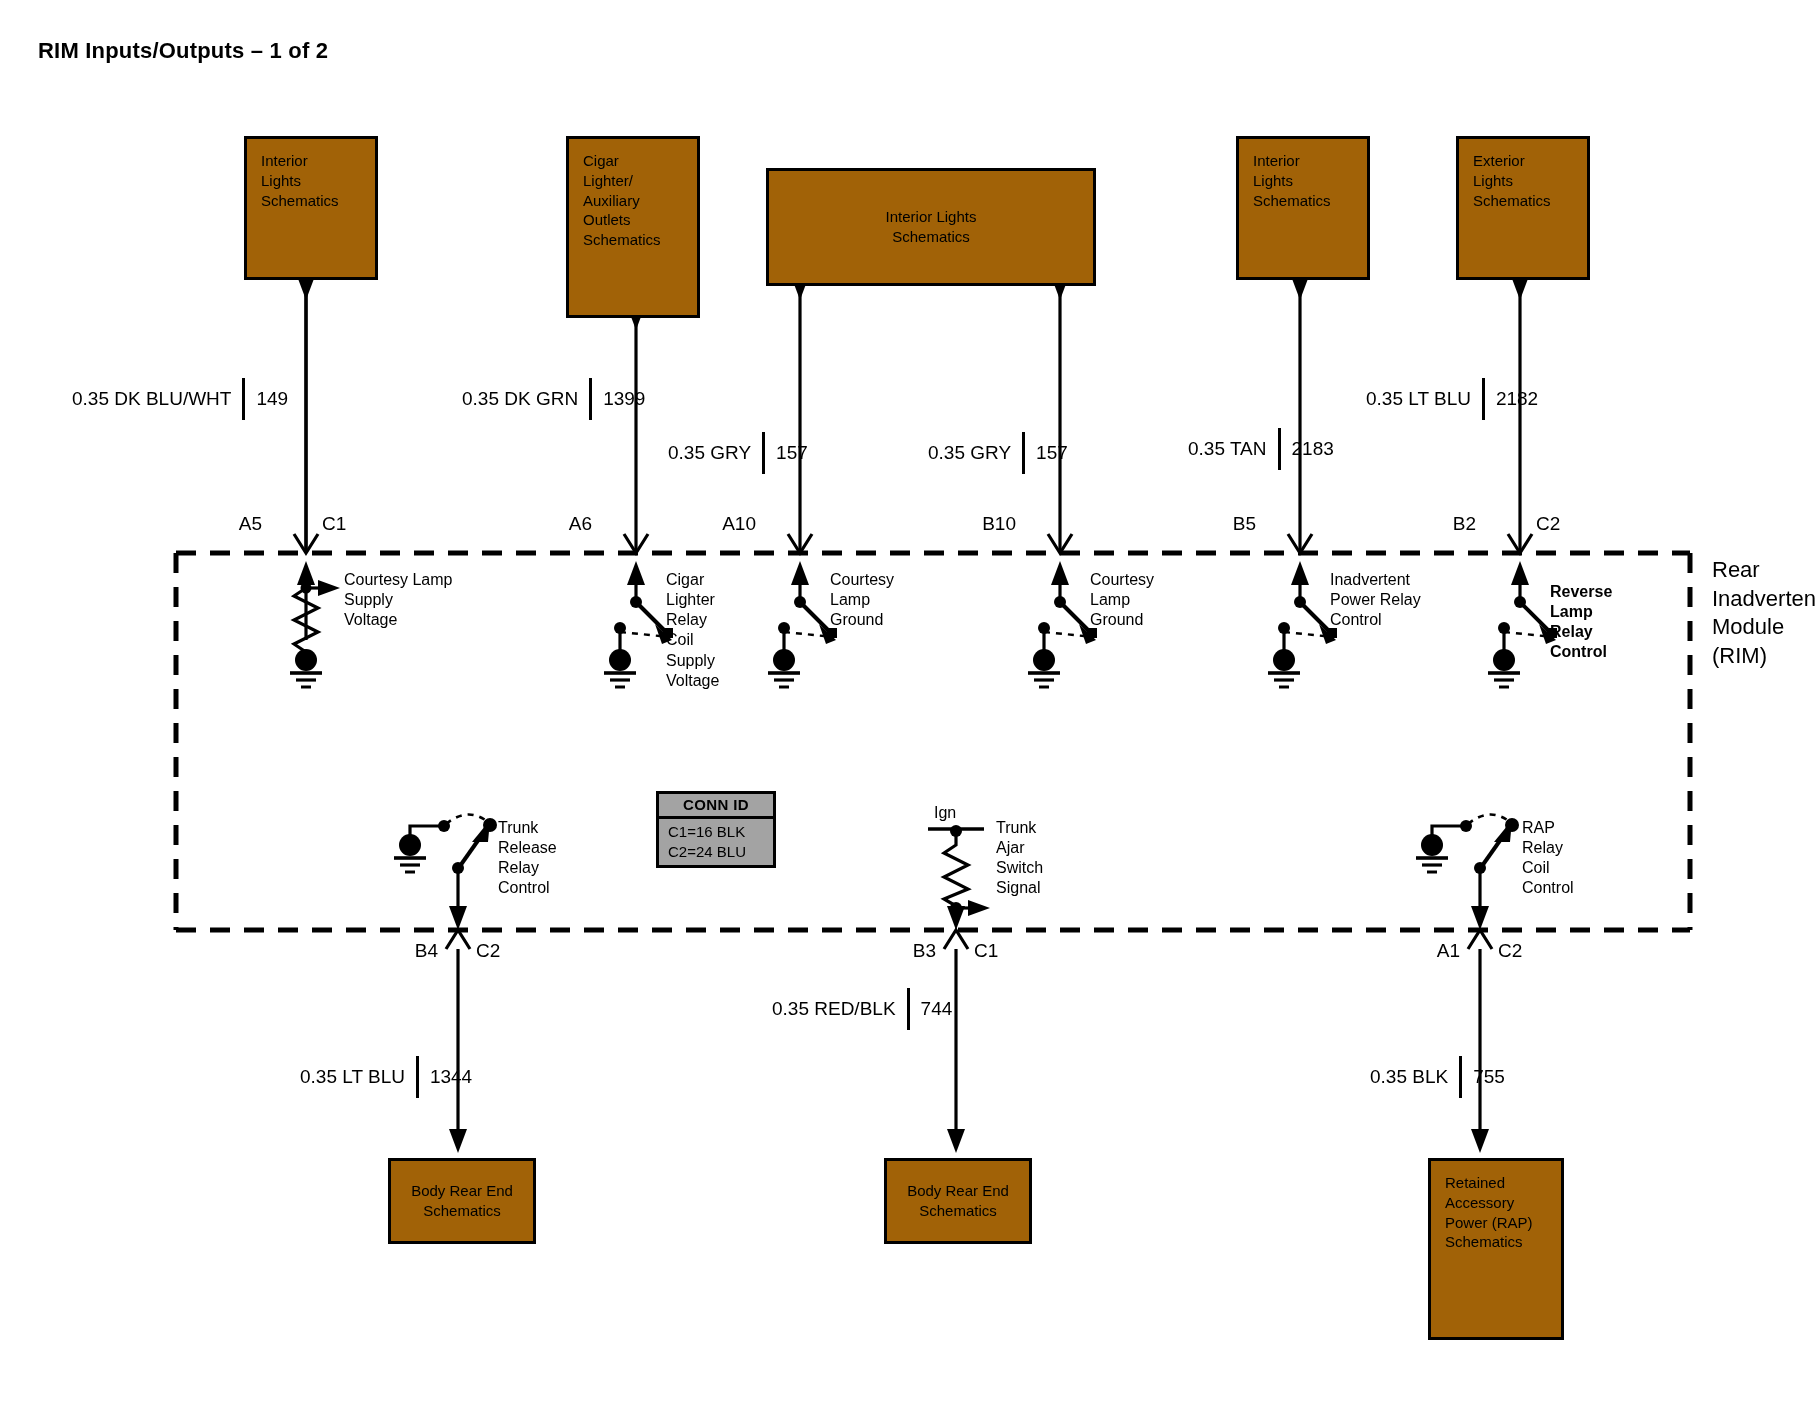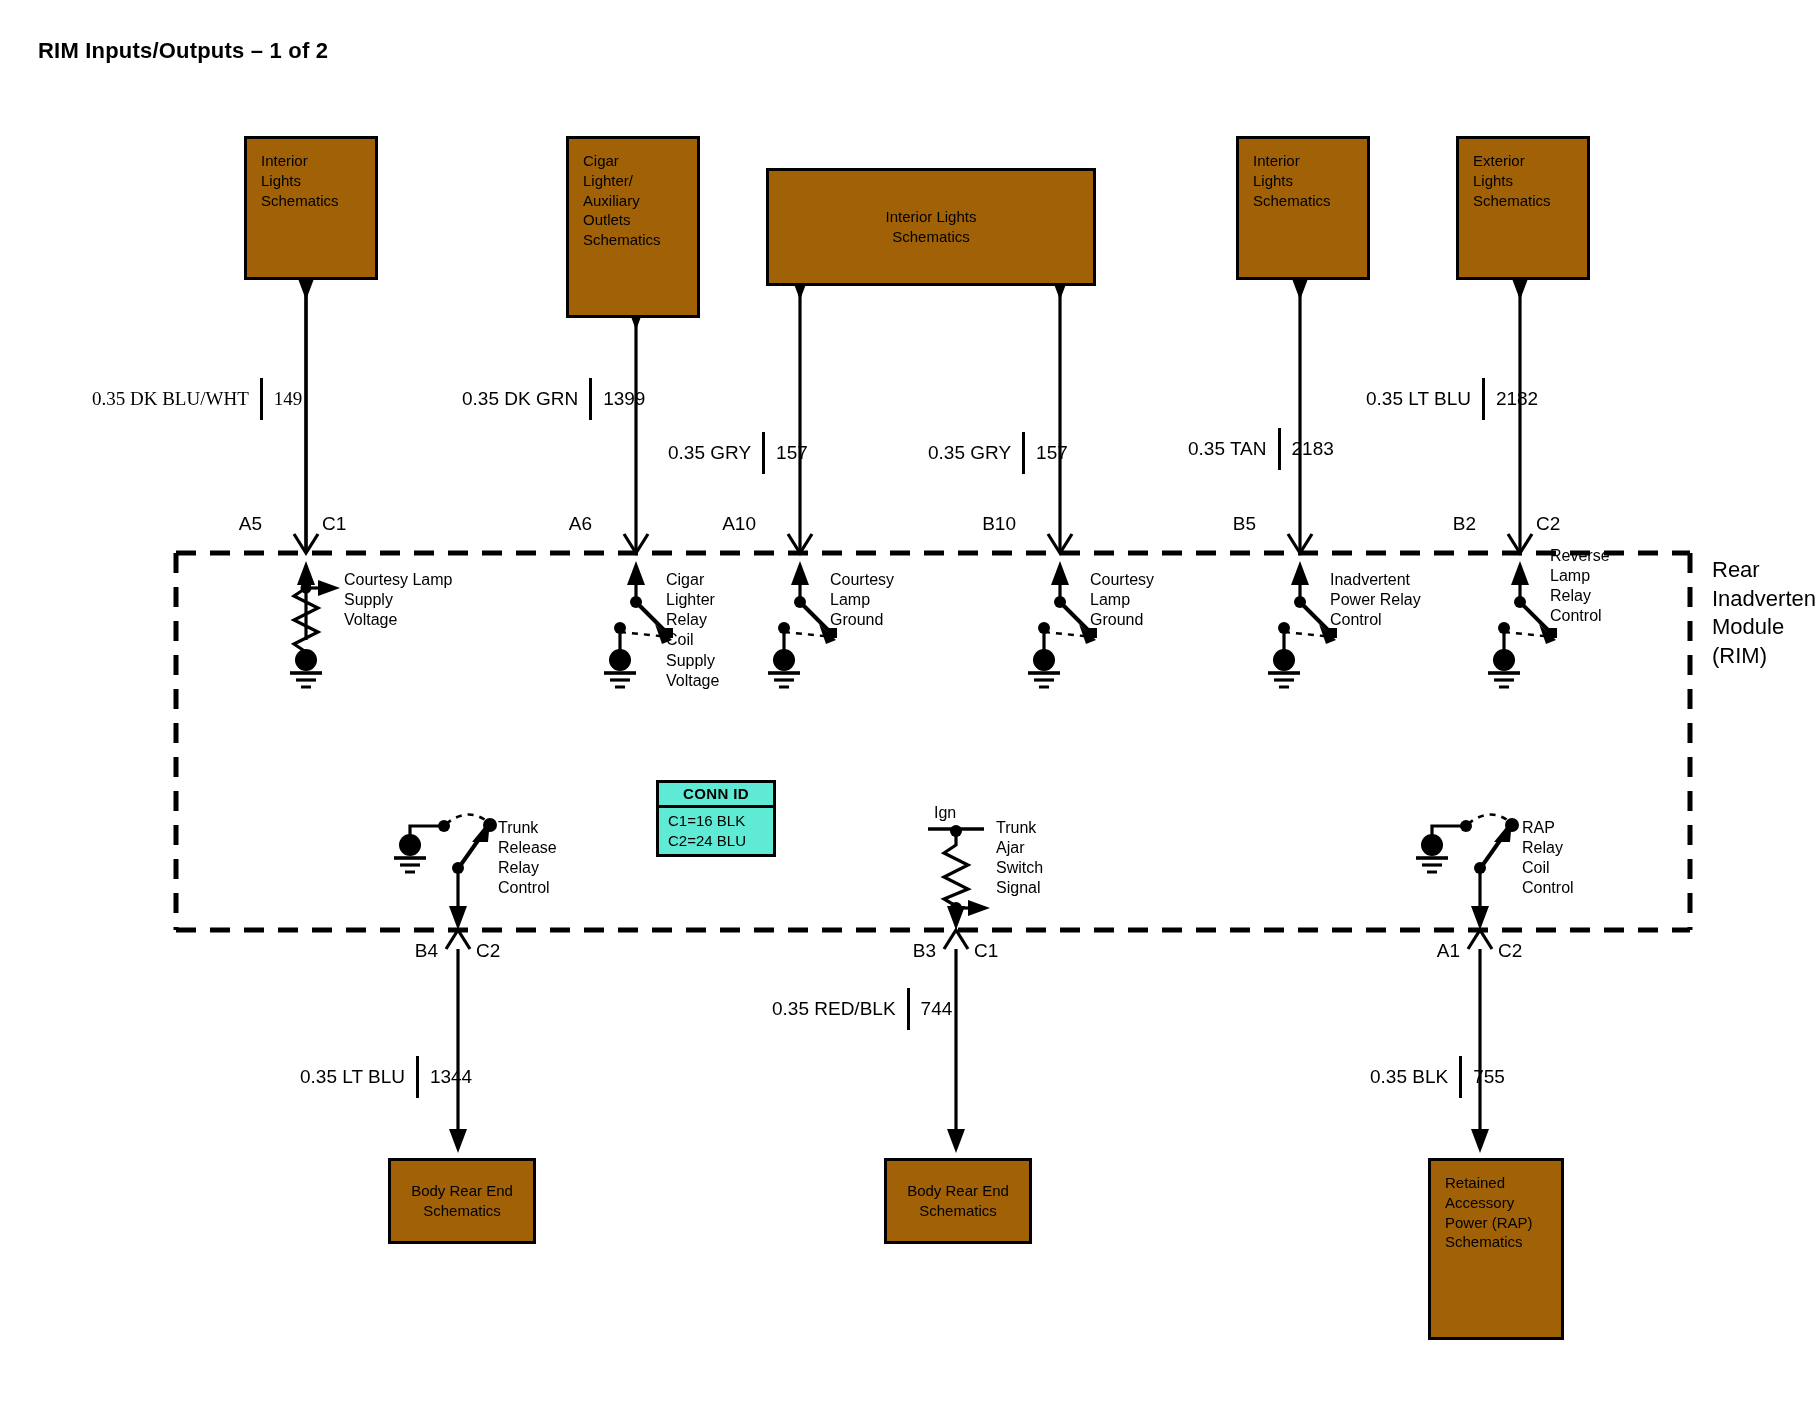--- a/index.html
+++ b/index.html
@@ -71,22 +71,23 @@
   .modname {
     position: absolute;
     font-size: 22px;
     line-height: 1.3;
     white-space: pre-line;
   }
   
   .connid {
     position: absolute;
     border: 3px solid #000;
-    background: #5eead4;
+    background: #a3a3a3;
     font-size: 15px;
+    margin-top: 11px;
   }
   .connid .hdr {
     text-align: center;
     font-weight: bold;
     border-bottom: 3px solid #000;
     padding: 2px 10px 3px 10px;
     letter-spacing: 0.4px;
   }
   .connid .rows {
     padding: 3px 9px 4px 9px;
@@ -349,21 +350,21 @@
 Schematics</div>
 
 <div class="refbox center" style="left:884px; top:1158px; width:148px; height:86px;">Body Rear End
 Schematics</div>
 
 <div class="refbox" style="left:1428px; top:1158px; width:136px; height:182px;">Retained
 Accessory
 Power (RAP)
 Schematics</div>
 
-<div class="wirelabel" style="left:92px; top:378px;font-family:Liberation Serif, serif;">
+<div class="wirelabel" style="left:72px; top:378px;">
   <span class="wname">0.35 DK BLU/WHT</span>
   <svg width="3" height="42">
       <rect x="0" y="0" width="3" height="42" fill="#000"></rect>
     </svg>
   <span class="wnum">149</span>
 </div>
 
 <div class="wirelabel" style="left:462px; top:378px;">
   <span class="wname">0.35 DK GRN</span>
   <svg width="3" height="42">
@@ -467,21 +468,21 @@
 Ground</div>
 
 <div class="fnlabel" style="left:1090px; top:570px;">Courtesy
 Lamp
 Ground</div>
 
 <div class="fnlabel" style="left:1330px; top:570px;">Inadvertent
 Power Relay
 Control</div>
 
-<div class="fnlabel" style="left:1550px; top:546px;">Reverse
+<div class="fnlabel" style="left:1550px; top:582px;font-weight:bold;">Reverse
 Lamp
 Relay
 Control</div>
 
 <div class="fnlabel" style="left:498px; top:818px;">Trunk
 Release
 Relay
 Control</div>
 
 <div class="fnlabel" style="left:996px; top:818px;">Trunk

